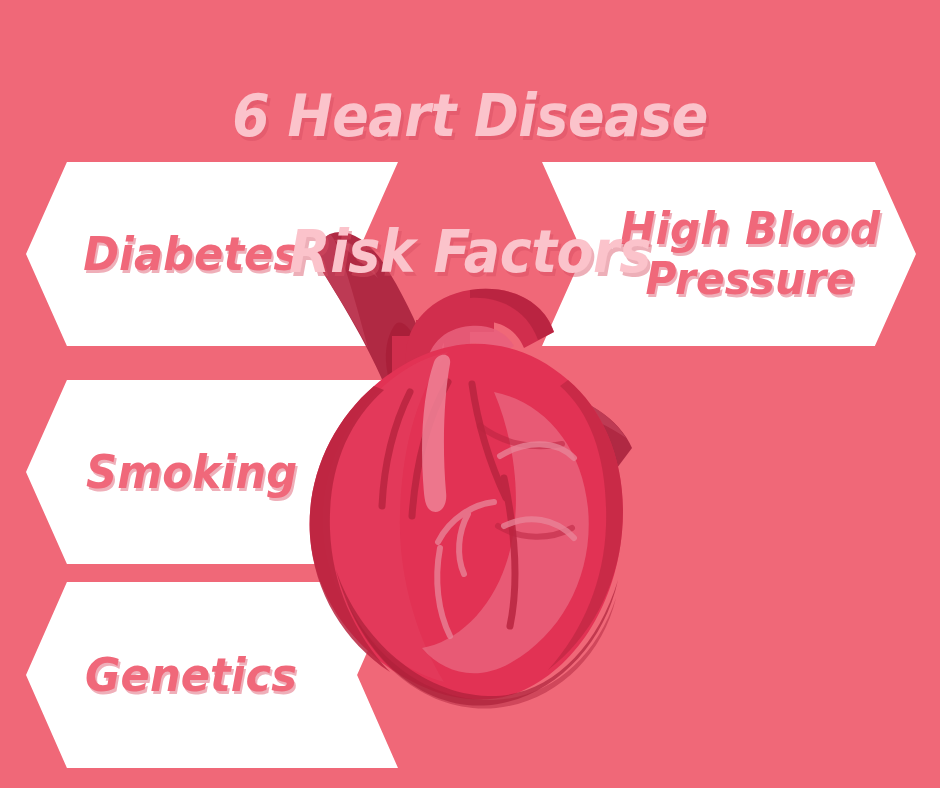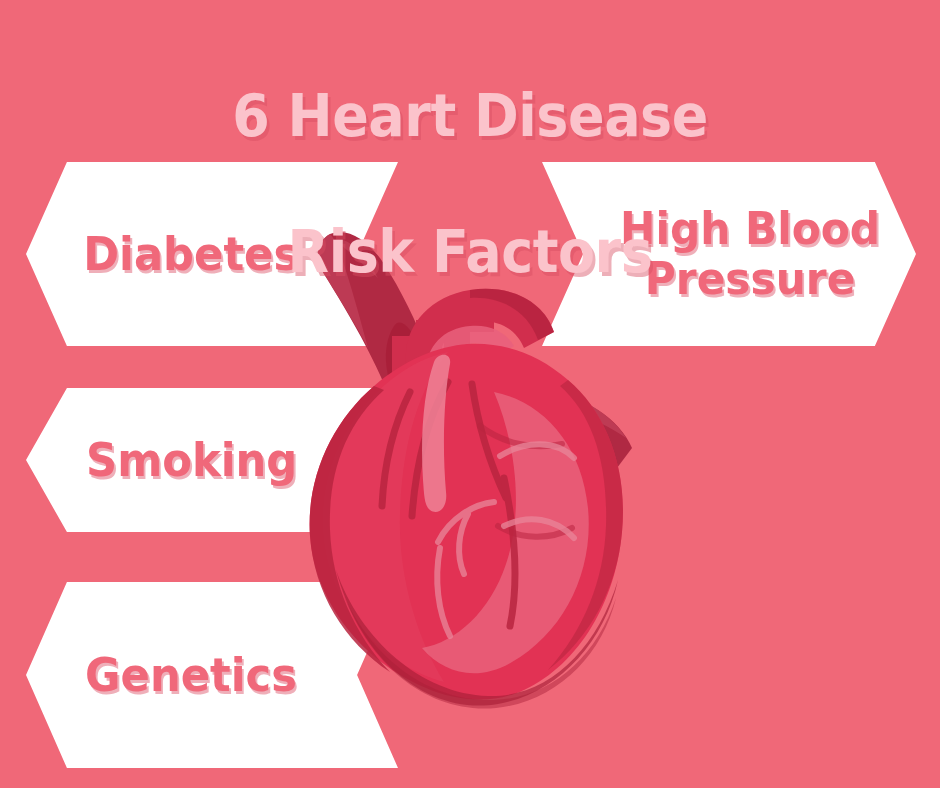--- a/index.html
+++ b/index.html
@@ -2,21 +2,21 @@
 <html><head>
 <meta charset="utf-8">
 <style>
   html,body{margin:0;padding:0;}
   body{
     width:940px;height:788px;overflow:hidden;
     font-family:"Liberation Sans", sans-serif;
     background:#F06878;
     position:relative;
   }
-  #stage{position:absolute;inset:0;width:940px;height:788px;}
+  #stage{position:absolute;inset:0;width:940px;height:788px;font-style:italic;}
 
   
   .title{
     position:absolute;left:0;top:14px;width:940px;
     text-align:center;
     font-family:"DejaVu Sans","Liberation Sans",sans-serif;
     font-weight:bold;
     font-size:58px;
     line-height:68px;
     letter-spacing:-0.5px;
@@ -55,21 +55,21 @@
     text-shadow:2px 3px 0 rgba(225,110,128,0.55);
     text-align:center;
     line-height:1.02;
     transform:scaleX(0.94);
     white-space:pre-line;
     user-select:none;
   }
 
   
   .r1{top:162px;height:184px;}
-  .r2{top:388px;height:144px;}
+  .r2{top:380px;height:184px;}
   .r3{top:582px;height:186px;}
   .col-l{left:26px;width:372px;}
   .col-r{left:542px;width:374px;}
 
   .sz-lg{font-size:46px;}
   .sz-two{font-size:45px;line-height:50px;}
 
   
   .lbl-diabetes{transform:scaleX(0.94) translateX(-22px);}
   .lbl-smoking{transform:scaleX(0.94) translateX(-22px);}

